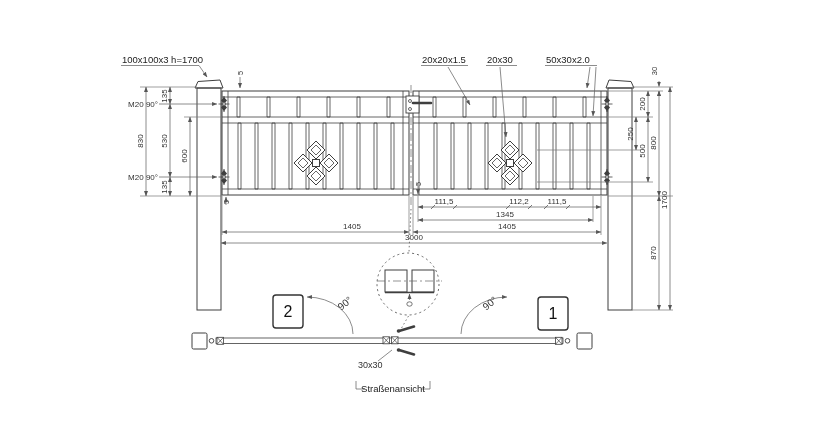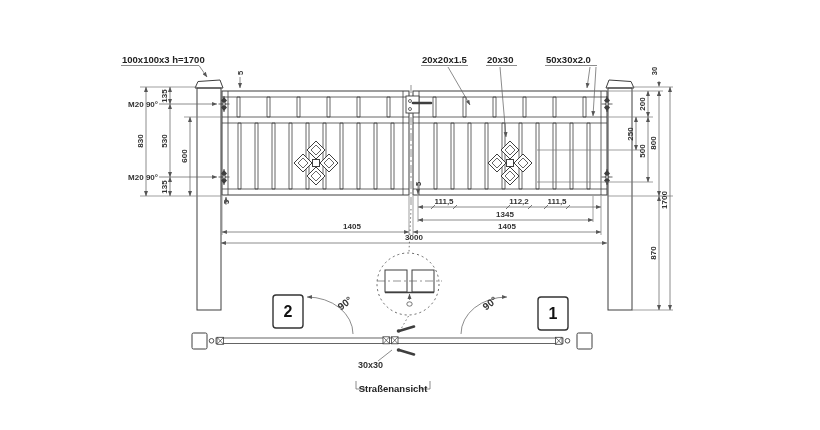--- a/index.html
+++ b/index.html
@@ -1,16 +1,16 @@
 <!DOCTYPE html>
 <html><head>
 <meta charset="utf-8">
 <style>
   html,body{margin:0;padding:0;background:#fff;}
-  .stage{position:relative;width:820px;height:430px;background:#ffffff;overflow:hidden;font-weight:bold;}
+  .stage{position:relative;width:820px;height:430px;background:#ffffff;overflow:hidden;}
   text{font-family:"Liberation Sans","DejaVu Sans",sans-serif;fill:#2e2e2e;}
   .geo{stroke:#3f3f3f;stroke-width:1;fill:none;}
   .geothin{stroke:#3f3f3f;stroke-width:.8;fill:none;}
   .ext{stroke:#777;stroke-width:.7;fill:none;}
   .dimline{stroke:#666;stroke-width:.75;fill:none;}
   .cl{stroke:#666;stroke-width:.7;fill:none;stroke-dasharray:8 3 2 3;}
   .dot{stroke:#666;stroke-width:.9;fill:none;stroke-dasharray:1.5 2.6;}
   .dimtxt{font-size:8px;fill:#333;}
   .smtxt{font-size:7.5px;fill:#333;}
   .callout{font-size:9.5px;fill:#222;}

